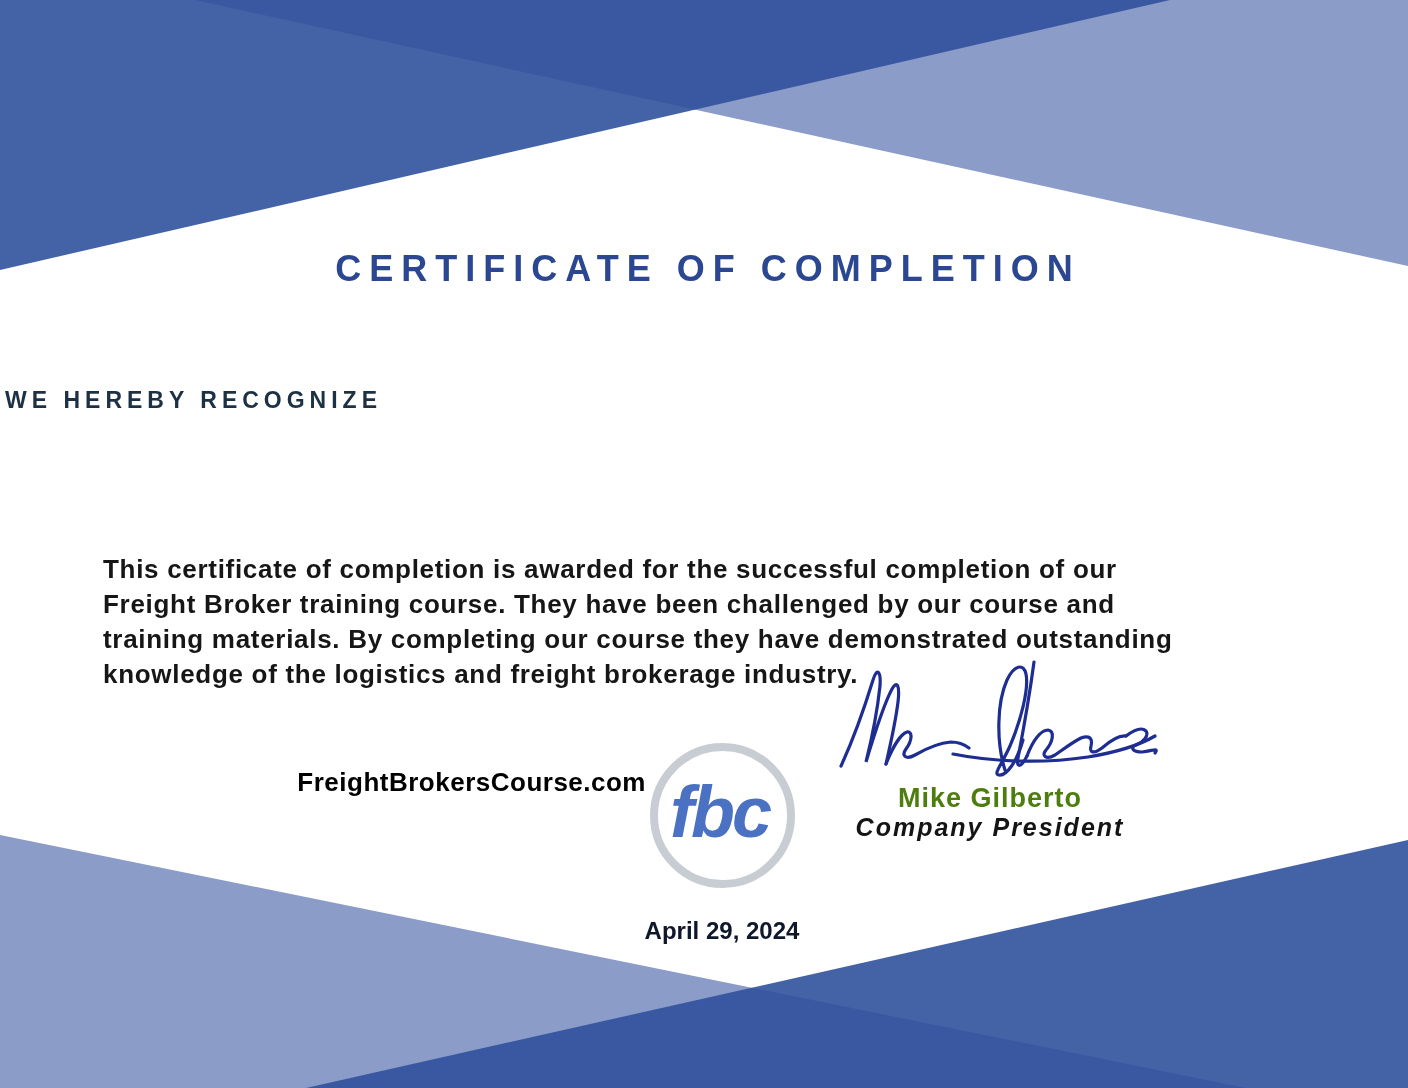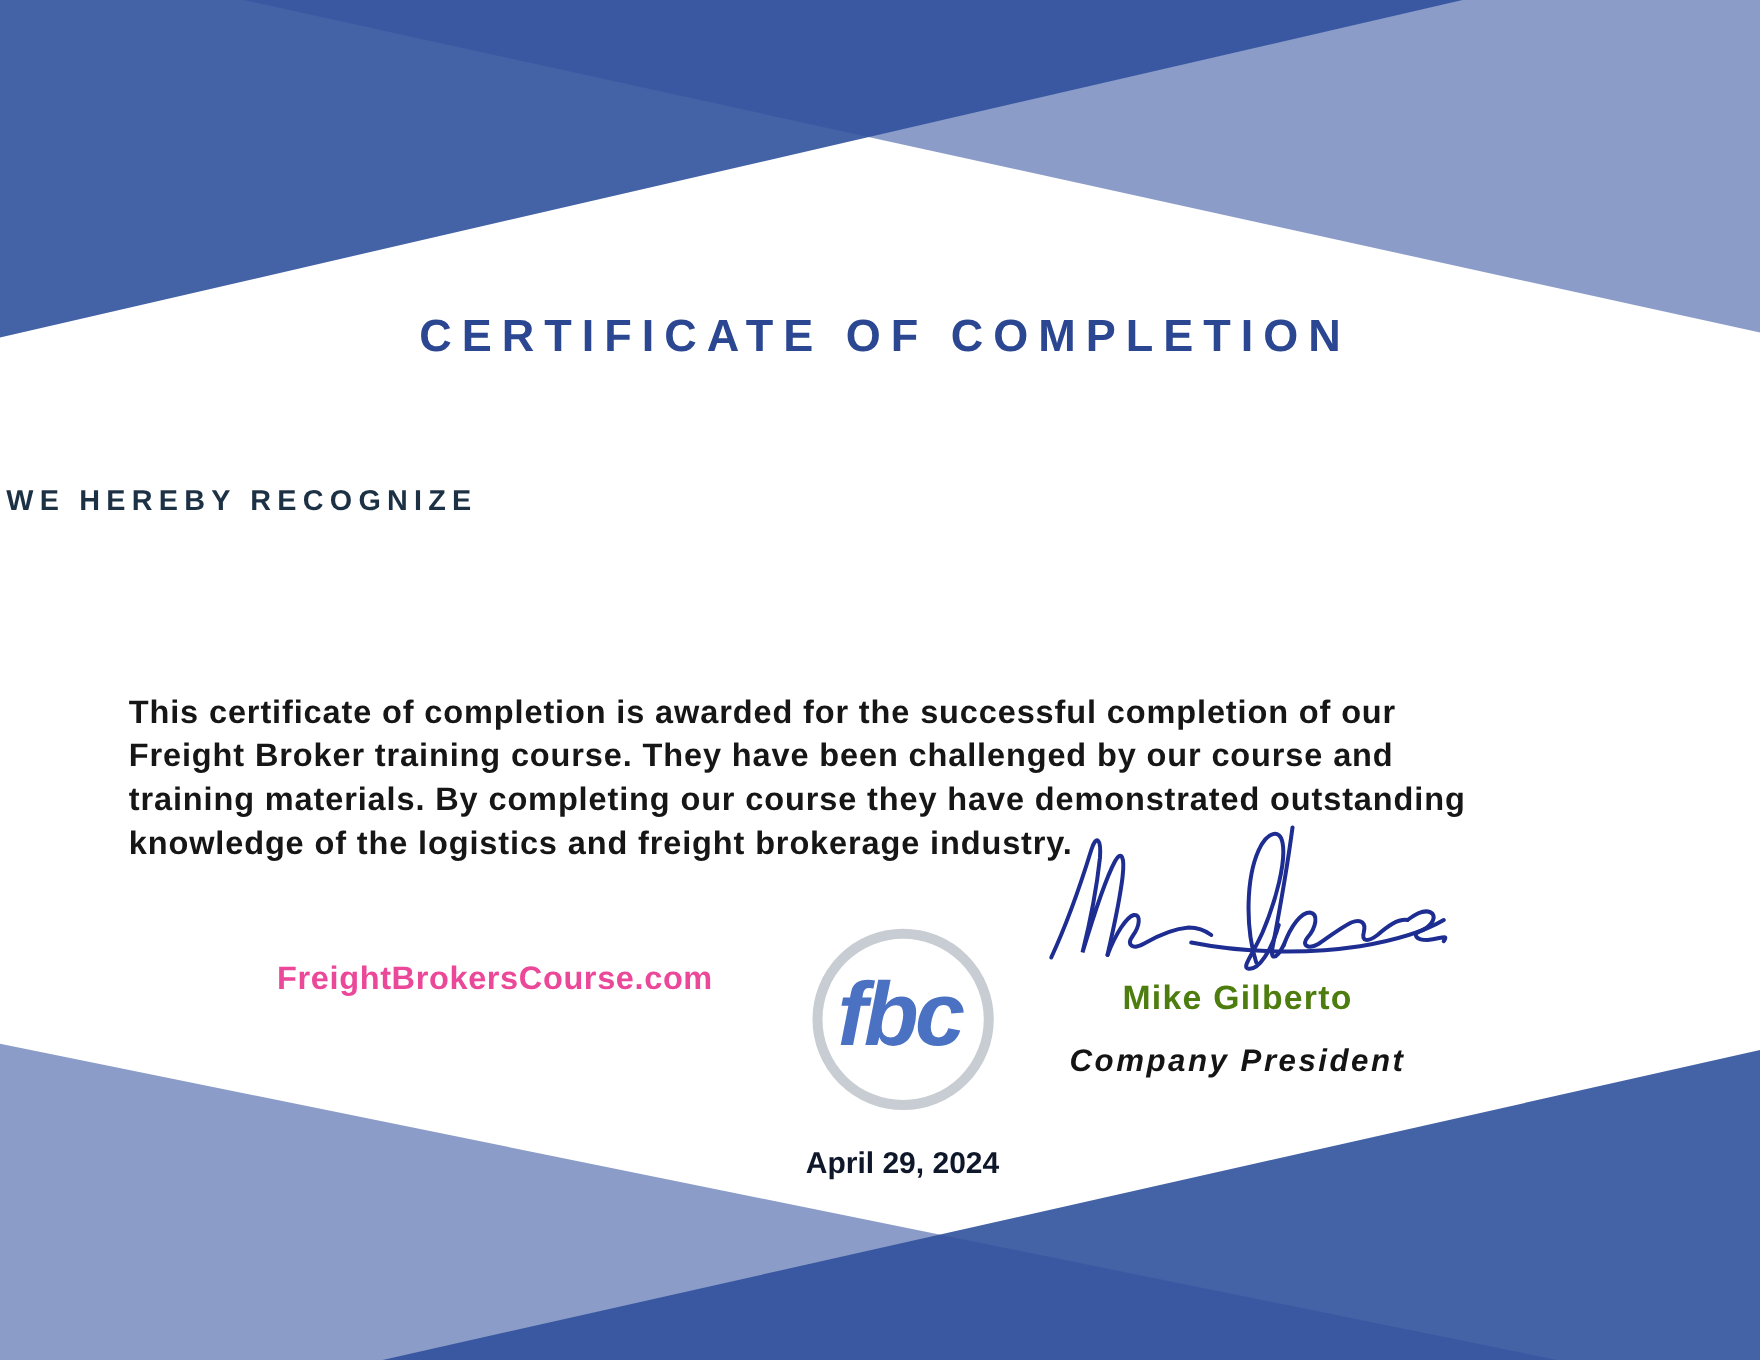--- a/index.html
+++ b/index.html
@@ -71,26 +71,26 @@
     color: #161616;
     margin-top: 20px;
   }
   .body-text .line { white-space: nowrap; }
 
   .org-block {
     position: absolute;
     left: 146px;
     top: 767px;
     width: 500px;
-    text-align: center;
+    text-align: right;
     font-size: 26px;
     font-weight: 700;
     letter-spacing: 0.5px;
     line-height: 30px;
-    color: #ec4899;
+    color: #000000;
   }
 
   .logo-circle {
     position: absolute;
     left: 650px;
     top: 743px;
     width: 145px;
     height: 145px;
     border: 8px solid #c8cdd3;
     border-radius: 50%;
@@ -136,21 +136,20 @@
     left: 835px;
     top: 813px;
     width: 310px;
     text-align: center;
     font-size: 25px;
     font-weight: 700;
     font-style: italic;
     letter-spacing: 2px;
     color: #141414;
     white-space: nowrap;
-    margin-top: 22px;
   }
 
   .cert-date {
     position: absolute;
     left: 572px;
     top: 917px;
     width: 300px;
     text-align: center;
     font-size: 24px;
     font-weight: 700;

